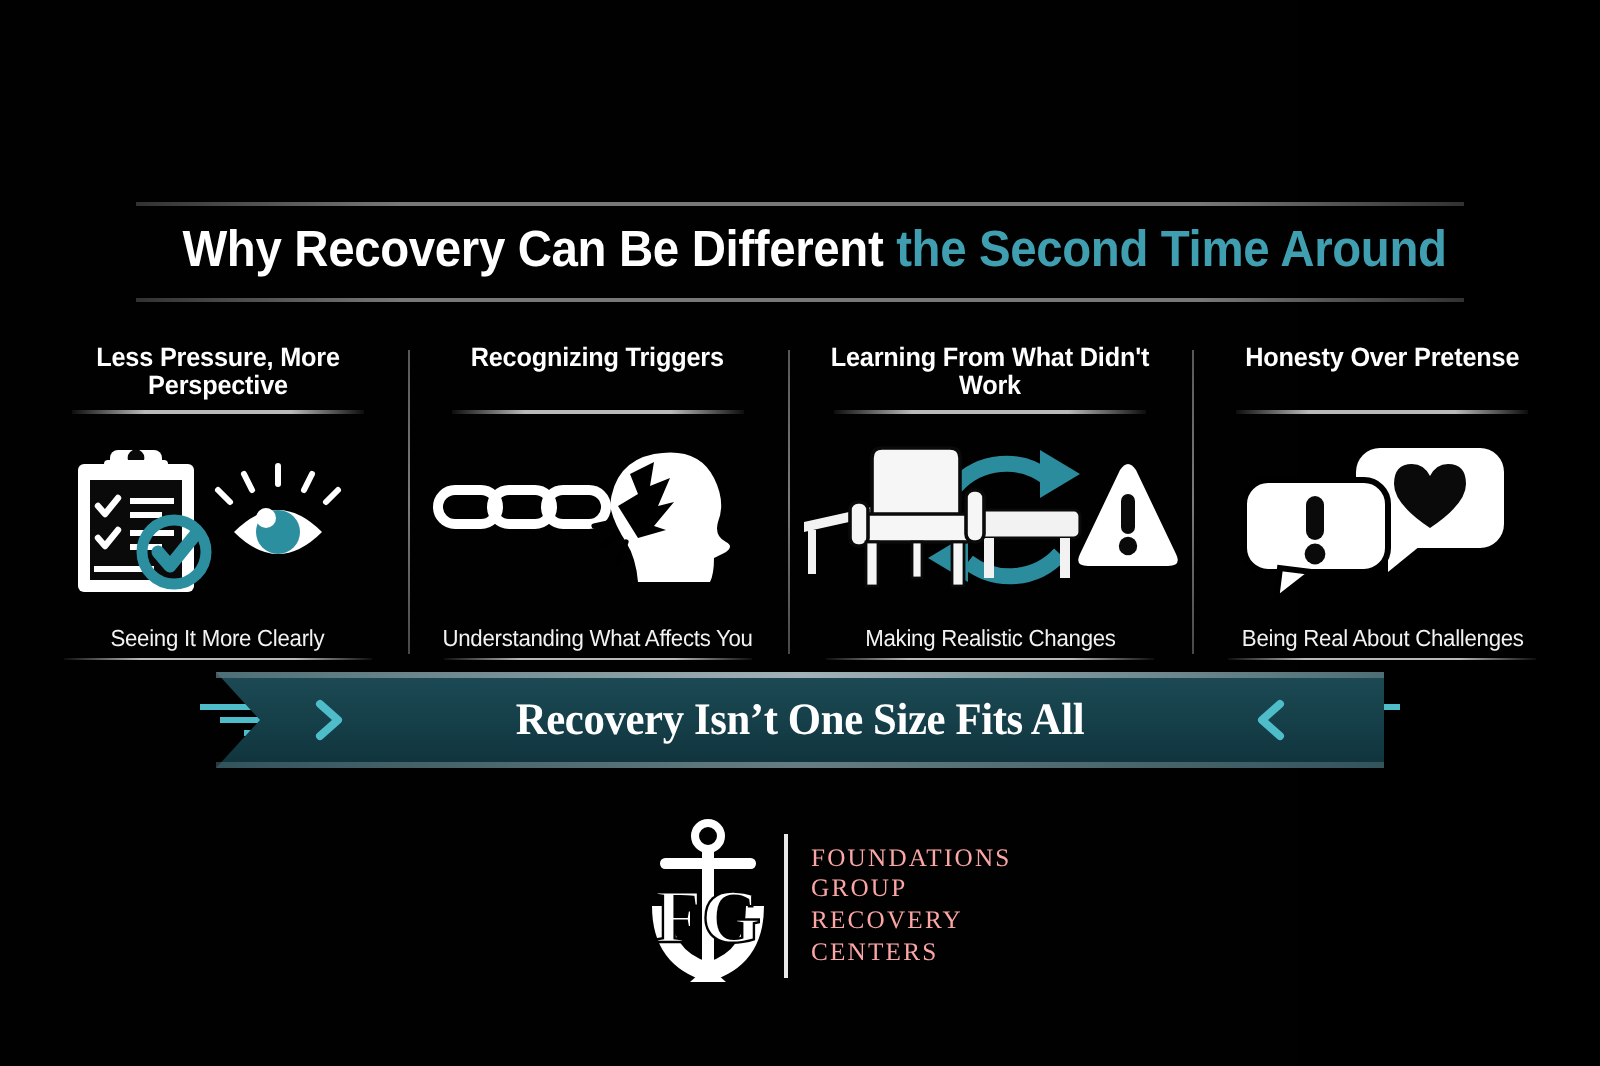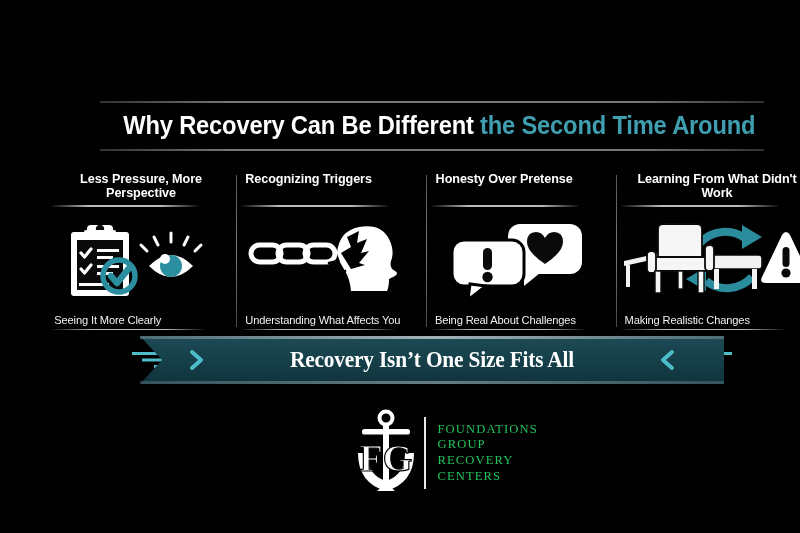--- a/index.html
+++ b/index.html
@@ -6,21 +6,20 @@
   html, body {
     width: 800px; height: 533px;
     background: #000000;
     font-family: "Liberation Sans", sans-serif;
     overflow: hidden;
   }
   .canvas {
     position: relative;
     width: 649px; height: 533px;
     background: #010101;
-    margin-left: 32px;
   }
 
   
   .title-block {
     position: absolute;
     left: 68px; top: 101px;
     width: 664px;
   }
   .rule {
     height: 2px;
@@ -45,21 +44,21 @@
     position: absolute;
     left: 14px; top: 172px;
     width: 772px; height: 158px;
     display: flex;
   }
   .col {
     position: relative;
     flex: 1 1 0;
     display: flex;
     flex-direction: column;
-    align-items: flex-start;
+    align-items: center;
     padding: 0 6px;
   }
   .col + .col::before {
     content: "";
     position: absolute;
     left: 0; top: 3px;
     width: 1px; height: 152px;
     background: linear-gradient(to bottom, #6d6d6d, #9a9a9a 50%, #5a5a5a);
     opacity: .8;
   }
@@ -150,21 +149,21 @@
   }
   .logo-mark { width: 72px; height: 88px; flex: 0 0 auto; }
   .logo-div {
     width: 1.5px; height: 72px;
     background: #e8e8e8;
     margin: 0 12px 0 2px;
     flex: 0 0 auto;
   }
   .logo-words {
     font-family: "Liberation Serif", serif;
-    color: #22c55e;
+    color: #fca5a5;
     font-size: 12.6px;
     line-height: 15.6px;
     letter-spacing: 1.1px;
     font-weight: normal;
   }
 </style>
 </head>
 <body>
 
 <div class="canvas">
@@ -248,44 +247,20 @@
               <line x1="93" y1="42" x2="84" y2="44"></line>
             </g>
           </g>
         </svg>
       </div>
       <div class="col-sub">Understanding What Affects You</div>
       <div class="sub-rule"></div>
     </div>
 
     <div class="col">
-      <div class="col-head">Honesty Over Pretense</div>
-      <div class="head-rule"></div>
-      <div class="icon-area">
-        <svg width="150" height="80" viewBox="0 0 150 80">
-
-          <g>
-            <rect x="62" y="4" width="74" height="50" rx="12" fill="#ffffff"></rect>
-            <path d="M78 50 l0 16 l16 -13 z" fill="#ffffff"></path>
-            <path d="M99 44 q-18 -12 -18 -22 q0 -10 9 -10 q6 0 9 6 q3 -6 9 -6 q9 0 9 10 q0 10 -18 22 z" fill="#0a0a0a"></path>
-          </g>
-
-          <g>
-            <rect x="6" y="20" width="72" height="46" rx="12" fill="#ffffff" stroke="#000000" stroke-width="3"></rect>
-            <path d="M24 64 l-2 16 l18 -14 z" fill="#ffffff" stroke="#000000" stroke-width="3"></path>
-            <rect x="37" y="28" width="9" height="22" rx="4.5" fill="#0a0a0a"></rect>
-            <circle cx="41.5" cy="57" r="5.2" fill="#0a0a0a"></circle>
-          </g>
-        </svg>
-      </div>
-      <div class="col-sub">Being Real About Challenges</div>
-      <div class="sub-rule"></div>
-    </div>
-
-    <div class="col">
       <div class="col-head">Learning From What Didn't Work</div>
       <div class="head-rule"></div>
       <div class="icon-area">
         <svg width="190" height="86" viewBox="0 0 190 86">
 
           <g fill="none" stroke="#2b8c9d" stroke-width="8" stroke-linecap="butt">
             <path d="M78 26 a34 34 0 0 1 46 -4"></path>
             <path d="M130 60 a34 34 0 0 1 -46 4"></path>
           </g>
           <path d="M120 8 l20 12 l-20 12 z" fill="#2b8c9d"></path>
@@ -314,20 +289,44 @@
           </g>
 
           <g>
             <path d="M160 18 q4 -6 8 0 l20 42 q3 6 -4 6 l-40 0 q-7 0 -4 -6 z" fill="#ffffff"></path>
             <rect x="160.5" y="30" width="7" height="20" rx="3.5" fill="#0a0a0a"></rect>
             <circle cx="164" cy="56" r="4.6" fill="#0a0a0a"></circle>
           </g>
         </svg>
       </div>
       <div class="col-sub">Making Realistic Changes</div>
+      <div class="sub-rule"></div>
+    </div>
+
+    <div class="col">
+      <div class="col-head">Honesty Over Pretense</div>
+      <div class="head-rule"></div>
+      <div class="icon-area">
+        <svg width="150" height="80" viewBox="0 0 150 80">
+
+          <g>
+            <rect x="62" y="4" width="74" height="50" rx="12" fill="#ffffff"></rect>
+            <path d="M78 50 l0 16 l16 -13 z" fill="#ffffff"></path>
+            <path d="M99 44 q-18 -12 -18 -22 q0 -10 9 -10 q6 0 9 6 q3 -6 9 -6 q9 0 9 10 q0 10 -18 22 z" fill="#0a0a0a"></path>
+          </g>
+
+          <g>
+            <rect x="6" y="20" width="72" height="46" rx="12" fill="#ffffff" stroke="#000000" stroke-width="3"></rect>
+            <path d="M24 64 l-2 16 l18 -14 z" fill="#ffffff" stroke="#000000" stroke-width="3"></path>
+            <rect x="37" y="28" width="9" height="22" rx="4.5" fill="#0a0a0a"></rect>
+            <circle cx="41.5" cy="57" r="5.2" fill="#0a0a0a"></circle>
+          </g>
+        </svg>
+      </div>
+      <div class="col-sub">Being Real About Challenges</div>
       <div class="sub-rule"></div>
     </div>
   </div>
 
   <div class="banner-wrap">
     <svg class="speed left" viewBox="0 0 104 24">
       <rect x="0" y="4" width="78" height="3" fill="#4fbcc9"></rect>
       <rect x="10" y="10.5" width="68" height="3" fill="#4fbcc9"></rect>
       <rect x="22" y="17" width="56" height="3" fill="#4fbcc9"></rect>
     </svg>

